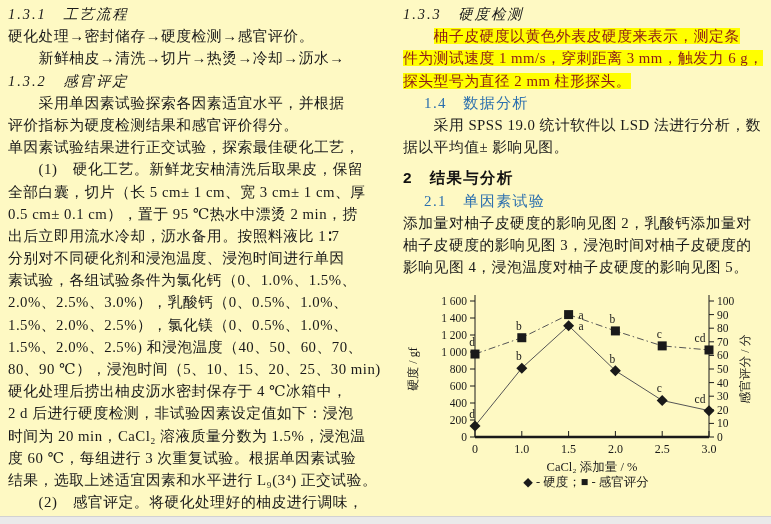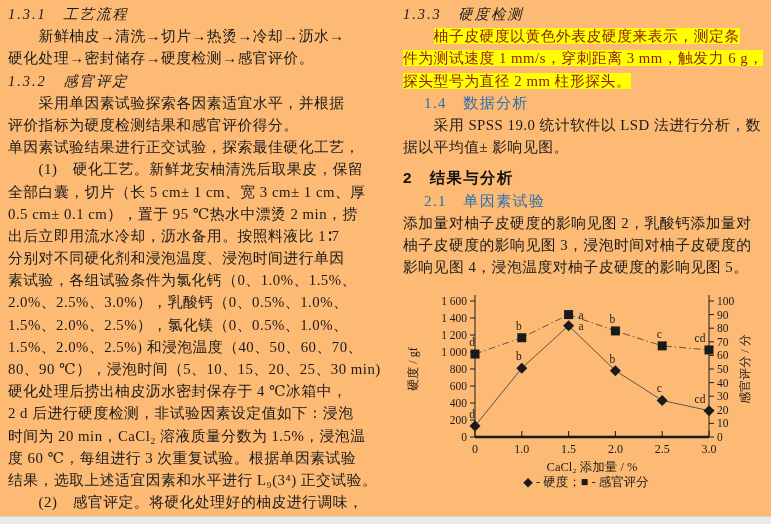--- a/index.html
+++ b/index.html
@@ -1,17 +1,17 @@
 <!DOCTYPE html>
 <html style="--blue: #2b6fae; --hl-bg: #ffff00; --hl-text: #8b1a1a; --sb: #eaeaea;"><head>
 <meta charset="utf-8">
 <style>
   html,body{margin:0;padding:0;background:#ffffff;}
   .page{
-    position:relative;width:771px;height:524px;background:#fdba74;overflow:hidden;
+    position:relative;width:771px;height:524px;background:#fef9c3;overflow:hidden;
     font-family:"Liberation Serif","DejaVu Serif",serif;color:#1a1a1a;
   }
   .col{position:absolute;top:3px;width:376px;overflow:hidden;height:521px;}
   #col-left{left:8px;}
   #col-right{left:403px;}
   .line{
     height:22.2px;line-height:22.2px;font-size:14.8px;white-space:nowrap;
     letter-spacing:0.5px;
   }
   .l-kai{font-style:italic;letter-spacing:2px;font-size:14.4px;}
@@ -27,22 +27,22 @@
     background:var(--sb,#eaeaea);border-top:1px solid #d2d2d2;
   }
   svg text{fill:#1a1a1a;font-family:"Liberation Serif","DejaVu Serif",serif;}
 </style>
 </head>
 <body>
 
 <div class="page">
   <div class="col" id="col-left">
       <div class="line l-kai">1.3.1　工艺流程</div>
+      <div class="line">硬化处理→密封储存→硬度检测→感官评价。</div>
       <div class="line">　　新鲜柚皮→清洗→切片→热烫→冷却→沥水→</div>
-      <div class="line">硬化处理→密封储存→硬度检测→感官评价。</div>
       <div class="line l-kai">1.3.2　感官评定</div>
       <div class="line">　　采用单因素试验探索各因素适宜水平，并根据</div>
       <div class="line">评价指标为硬度检测结果和感官评价得分。</div>
       <div class="line">单因素试验结果进行正交试验，探索最佳硬化工艺，</div>
       <div class="line">　　(1)　硬化工艺。新鲜龙安柚清洗后取果皮，保留</div>
       <div class="line">全部白囊，切片（长 5 cm± 1 cm、宽 3 cm± 1 cm、厚</div>
       <div class="line">0.5 cm± 0.1 cm），置于 95 ℃热水中漂烫 2 min，捞</div>
       <div class="line">出后立即用流水冷却，沥水备用。按照料液比 1∶7</div>
       <div class="line">分别对不同硬化剂和浸泡温度、浸泡时间进行单因</div>
       <div class="line">素试验，各组试验条件为氯化钙（0、1.0%、1.5%、</div>

